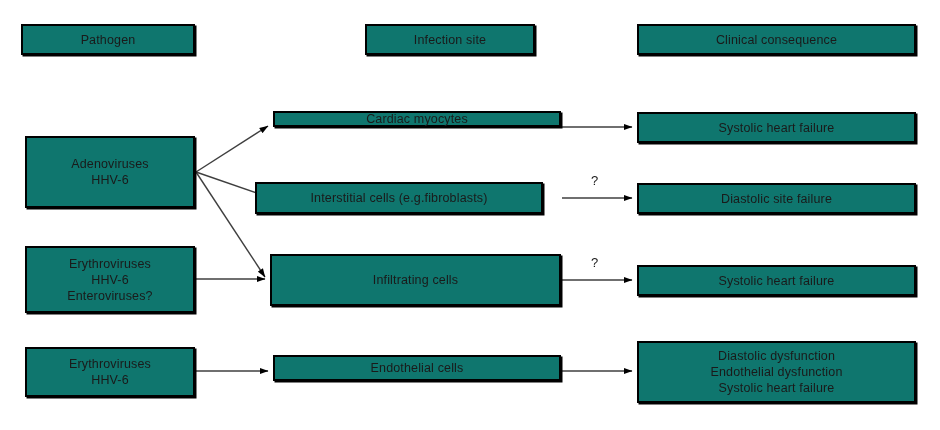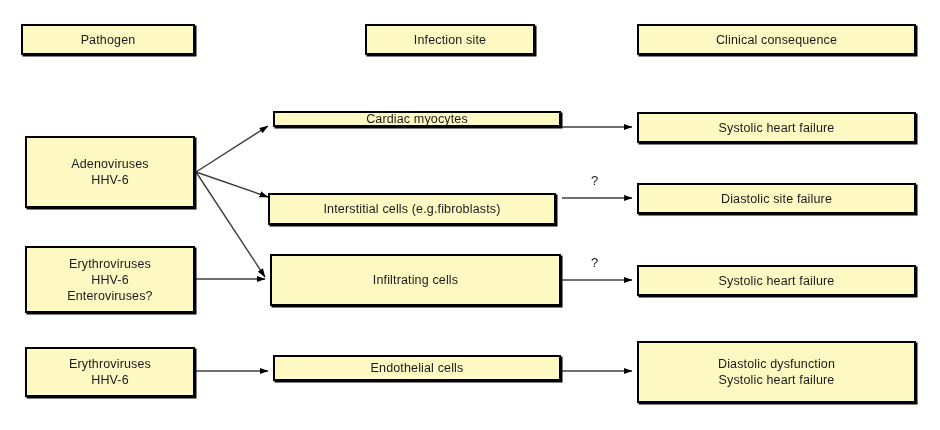--- a/index.html
+++ b/index.html
@@ -12,21 +12,21 @@
     position: relative;
     width: 940px;
     height: 430px;
     background: #ffffff;
     font-family: "Liberation Sans", sans-serif;
     overflow: hidden;
   }
   .node {
     position: absolute;
     box-sizing: border-box;
-    background: #fef9c3;
+    background: #0f766e;
     border: 2px solid #000000;
     display: flex;
     align-items: center;
     justify-content: flex-start;
     text-align: center;
     color: #1a1a1a;
     font-size: 12.5px;
     line-height: 16px;
     letter-spacing: 0.15px;
     z-index: 3;
@@ -127,21 +127,21 @@
       <span>HHV-6</span>
     </div>
   </div>
 
   <div class="node" style="left:273px; top:111px; width:288px; height:16px;">
     <div class="lines">
       <span>Cardiac myocytes</span>
     </div>
   </div>
 
-  <div class="node" style="left:268px; top:182px; width:288px; height:32px;margin-top:11px;">
+  <div class="node" style="left:255px; top:182px; width:288px; height:32px;">
     <div class="lines">
       <span>Interstitial  cells (e.g.fibroblasts)</span>
     </div>
   </div>
 
   <div class="node" style="left:270px; top:254px; width:291px; height:52px;">
     <div class="lines">
       <span>Infiltrating  cells</span>
     </div>
   </div>
@@ -166,20 +166,21 @@
 
   <div class="node" style="left:637px; top:265px; width:279px; height:31px;">
     <div class="lines">
       <span>Systolic heart failure</span>
     </div>
   </div>
 
   <div class="node" style="left:637px; top:341px; width:279px; height:62px;">
     <div class="lines">
       <span>Diastolic dysfunction</span>
+      <span>Endothelial dysfunction</span>
       <span>Systolic heart failure</span>
     </div>
   </div>
 
   <div class="qmark" style="left:591px; top:174px;">?</div>
 
   <div class="qmark" style="left:591px; top:256px;">?</div>
 
 </div>
 

